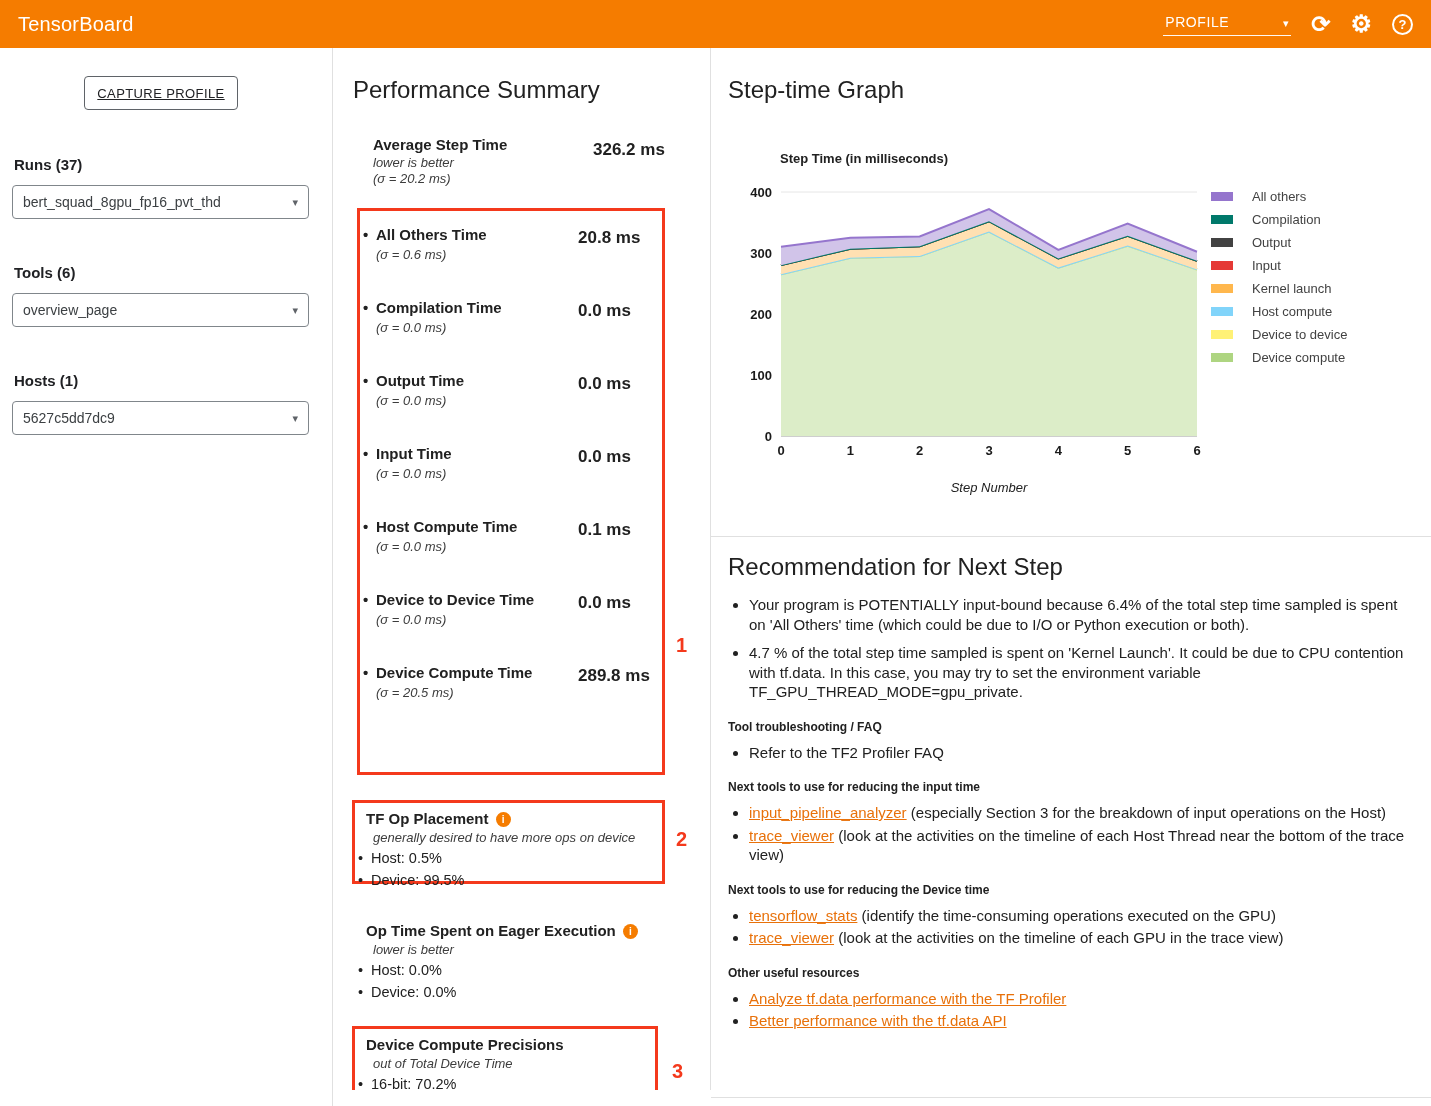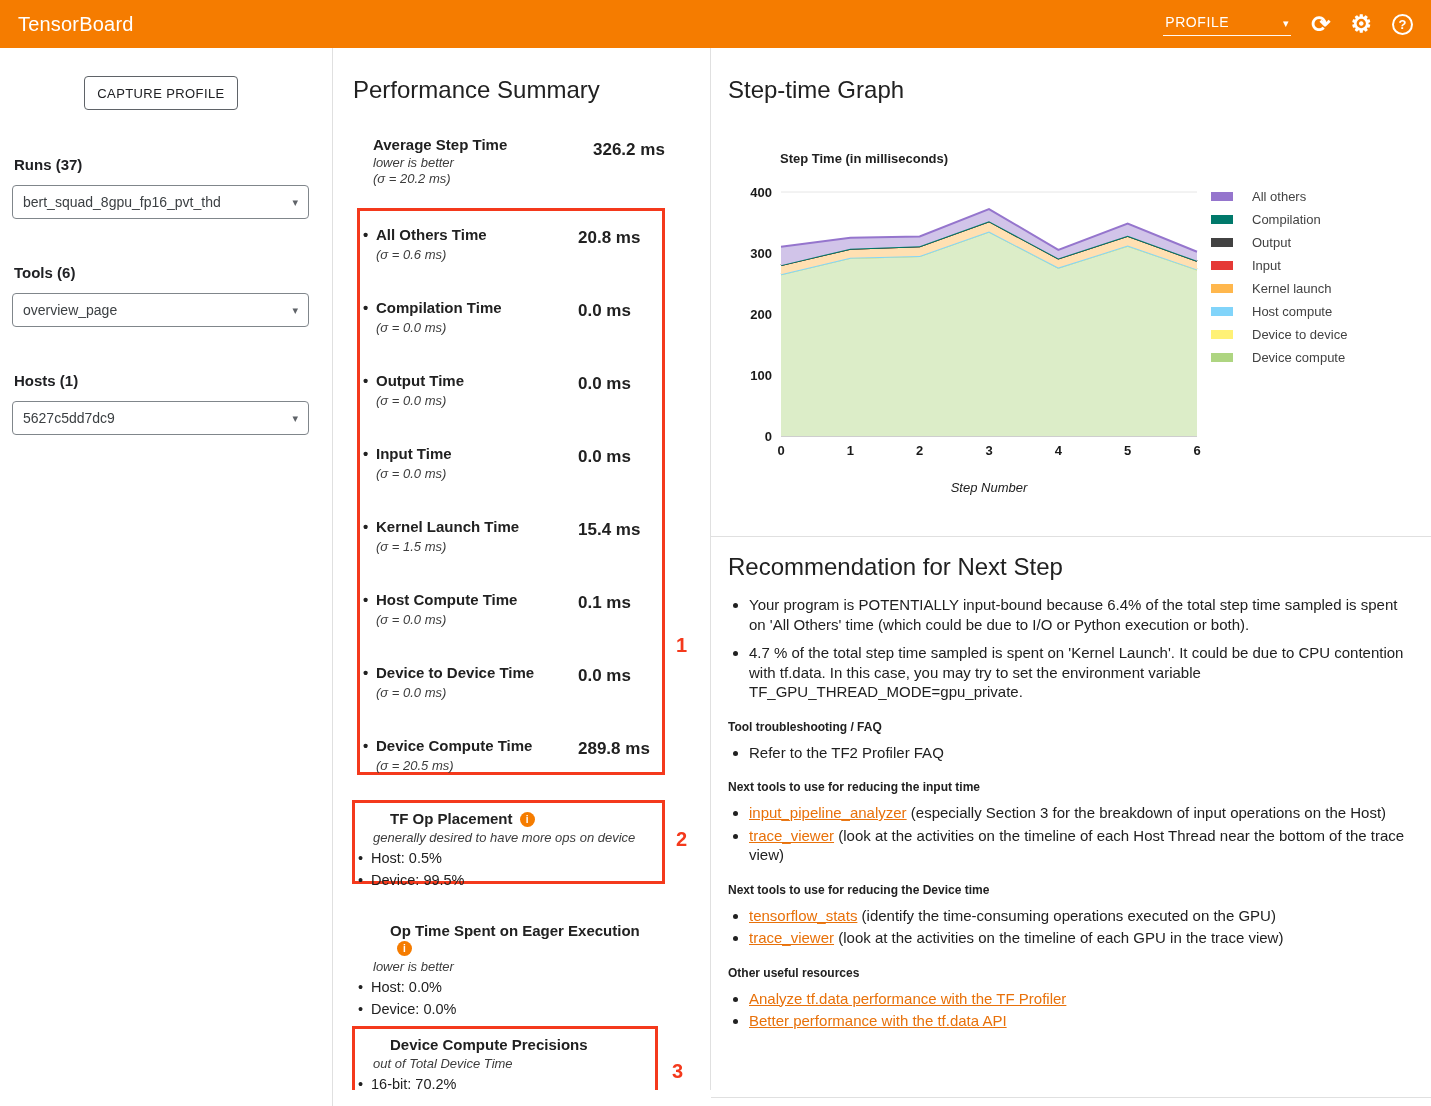--- a/index.html
+++ b/index.html
@@ -21,21 +21,21 @@
   .help-circle { width:21px; height:21px; border:2px solid #fff; border-radius:50%;
                  display:flex; align-items:center; justify-content:center;
                  color:#fff; font-size:13px; font-weight:bold; cursor:pointer; }
 
   
   .sidebar { position:absolute; top:48px; left:0; width:333px; height:1058px; background:#fff;
              border-right:1px solid #e0e0e0; }
   .capture-btn { position:absolute; left:84px; top:28px; width:154px; height:34px;
                  background:#fff; border:1px solid #5f6368; border-radius:4px;
                  font-family:inherit; font-size:13px; font-weight:500; letter-spacing:.4px;
-                 color:#202124; cursor:pointer; }
+                 color:#202124; cursor:pointer;text-decoration:underline; }
   .side-label { position:absolute; left:14px; font-size:15px; font-weight:bold; color:#202124; }
   .dropdown { position:absolute; left:12px; width:297px; height:34px; background:#fff;
               border:1px solid #80868b; border-radius:4px; display:flex; align-items:center;
               justify-content:space-between; padding:0 10px; cursor:pointer; }
   .dropdown-value { font-size:14px; color:#3c4043; white-space:nowrap; overflow:hidden; }
   .caret { font-size:11px; color:#5f6368; }
 
   
   .middle { position:absolute; top:48px; left:333px; width:378px; height:1042px; background:#fff;
             border-right:1px solid #e0e0e0; overflow:hidden; }
@@ -52,21 +52,21 @@
   .metric-row .m-sigma { font-size:13px; font-style:italic; color:#3c3c3c; margin-left:13px; margin-top:3px; }
   .m-value { position:absolute; left:221px; top:16px; font-size:17px; font-weight:bold; }
 
   .red-box { position:absolute; border:3px solid #f4391c; }
   .box1 { left:24px; top:160px; width:308px; height:567px; }
   .box2 { left:19px; top:752px; width:313px; height:84px; }
   .box3 { left:19px; top:978px; width:306px; height:76px; }
   .ann { position:absolute; font-size:20px; font-weight:bold; color:#f4391c; }
 
   .blk { position:absolute; left:25px; width:300px; }
-  .blk-title { font-size:15px; font-weight:bold; margin-left:32px; line-height:17px; }
+  .blk-title { font-size:15px; font-weight:bold; margin-left:8px; line-height:17px; }
   .blk-sub { font-size:13px; font-style:italic; color:#3c3c3c; margin-left:15px; margin-top:3px; line-height:15px; }
   .blk-item { font-size:14.5px; margin-top:4px; line-height:18px; }
   .blk-item .bullet { display:inline-block; width:13px; }
   .info-icon { display:inline-flex; align-items:center; justify-content:center;
                width:15px; height:15px; border-radius:50%; background:#f57c00; color:#fff;
                font-size:10px; font-weight:bold; font-style:normal; margin-left:7px;
                vertical-align:1px; cursor:pointer; }
 
   
   .right { position:absolute; top:48px; left:711px; width:720px; height:1058px; background:#fff; overflow:hidden; }
@@ -153,25 +153,20 @@
         </div>
         <div class="metric-row">
           <div class="m-name"><span class="bullet">•</span>Output Time</div>
           <div class="m-sigma">(σ = 0.0 ms)</div>
           <div class="m-value">0.0 ms</div>
         </div>
         <div class="metric-row">
           <div class="m-name"><span class="bullet">•</span>Input Time</div>
           <div class="m-sigma">(σ = 0.0 ms)</div>
           <div class="m-value">0.0 ms</div>
-        </div>
-        <div class="metric-row">
-          <div class="m-name"><span class="bullet">•</span>Kernel Launch Time</div>
-          <div class="m-sigma">(σ = 1.5 ms)</div>
-          <div class="m-value">15.4 ms</div>
         </div>
         <div class="metric-row">
           <div class="m-name"><span class="bullet">•</span>Host Compute Time</div>
           <div class="m-sigma">(σ = 0.0 ms)</div>
           <div class="m-value">0.1 ms</div>
         </div>
         <div class="metric-row">
           <div class="m-name"><span class="bullet">•</span>Device to Device Time</div>
           <div class="m-sigma">(σ = 0.0 ms)</div>
           <div class="m-value">0.0 ms</div>

